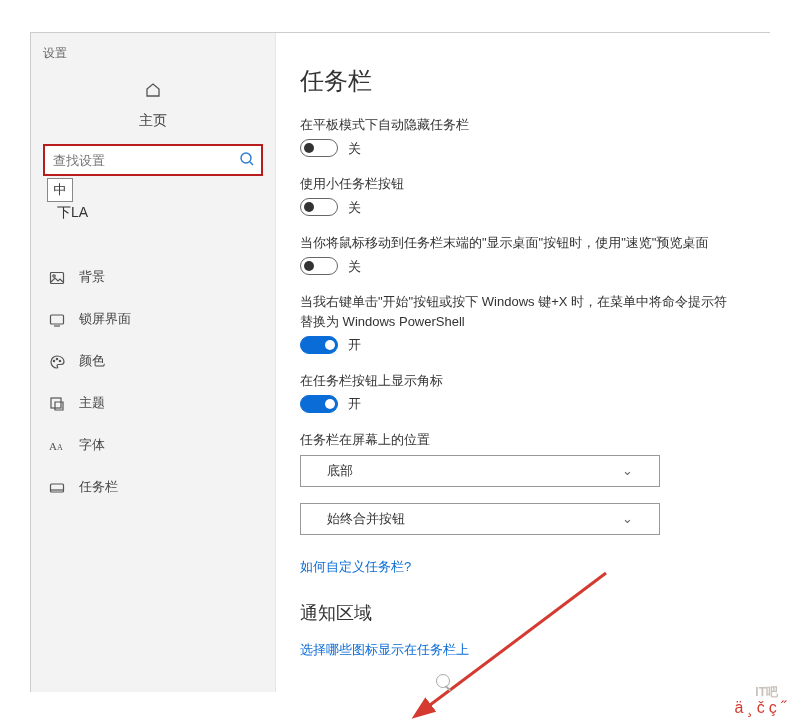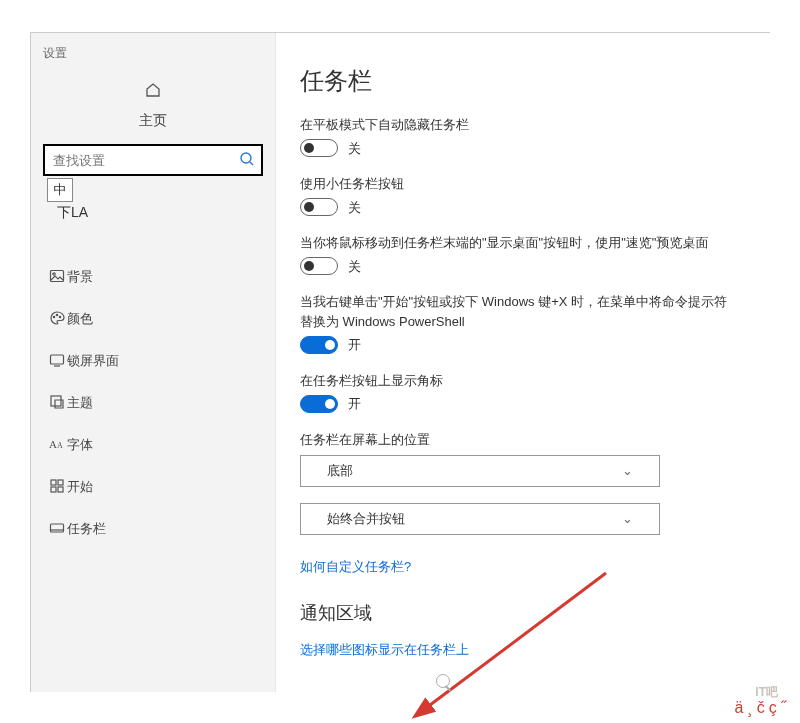--- a/index.html
+++ b/index.html
@@ -48,21 +48,21 @@
   }
   .icon { width: 16px; height: 16px; display:inline-flex; align-items:center; justify-content:center; color:#555; }
   .icon svg { width: 16px; height: 16px; }
   .search-wrap {
     margin: 0 12px 4px;
     position: relative;
   }
   .search-input {
     width: 100%;
     height: 32px;
-    border: 2px solid #000000;
+    border: 2px solid #b91c1c;
     background: #fff;
     padding: 0 30px 0 8px;
     font-size: 13px;
     outline: none;
   }
   .search-icon {
     position: absolute;
     right: 8px; top: 7px;
     color: #2a7bd1;
   }
@@ -82,22 +82,22 @@
   .section-title-trunc {
     margin: 28px 0 0 26px;
     font-size: 14px;
     color: #333;
   }
   .nav {
     margin-top: 34px;
   }
   .nav-item {
     display: flex;
-    align-items: flex-start;
-    gap: 2px;
+    align-items: flex-end;
+    gap: 14px;
     padding: 12px 18px;
     color: #444;
     font-size: 13px;
     cursor: pointer;
   }
 
   
   .content {
     flex: 1;
     padding: 32px 36px 12px 24px;
@@ -248,65 +248,54 @@
               <rect x="1.5" y="2.5" width="13" height="11" rx="1"></rect>
               <circle cx="5" cy="6" r="1.2"></circle>
               <path d="M2 12l4-4 3 3 2-2 3 3"></path>
             </svg>
           </span>
         <span>背景</span>
       </div>
       <div class="nav-item">
         <span class="icon">
             <svg viewBox="0 0 16 16" fill="none" stroke="currentColor" stroke-width="1.2">
+              <rect x="1.5" y="3" width="13" height="9" rx="1"></rect>
+              <path d="M5 14h6"></path>
+            </svg>
+          </span>
+        <span>锁屏界面</span>
+      </div>
+      <div class="nav-item">
+        <span class="icon">
+            <svg viewBox="0 0 16 16" fill="none" stroke="currentColor" stroke-width="1.2">
               <path d="M8 2a6 6 0 100 12c1 0 1-1 .3-1.6-.7-.6-.1-1.9.9-1.9H12a3 3 0 003-3c0-3-3-5.5-7-5.5z"></path>
               <circle cx="5" cy="7" r=".7" fill="currentColor"></circle>
               <circle cx="8" cy="5" r=".7" fill="currentColor"></circle>
               <circle cx="11" cy="7" r=".7" fill="currentColor"></circle>
             </svg>
           </span>
         <span>颜色</span>
       </div>
       <div class="nav-item">
         <span class="icon">
             <svg viewBox="0 0 16 16" fill="none" stroke="currentColor" stroke-width="1.2">
-              <rect x="1.5" y="3" width="13" height="9" rx="1"></rect>
-              <path d="M5 14h6"></path>
-            </svg>
-          </span>
-        <span>锁屏界面</span>
-      </div>
-      <div class="nav-item">
-        <span class="icon">
-            <svg viewBox="0 0 16 16" fill="none" stroke="currentColor" stroke-width="1.2">
               <rect x="2" y="2" width="10" height="10"></rect>
               <path d="M6 6l8 0 0 8-8 0z"></path>
             </svg>
           </span>
         <span>主题</span>
       </div>
       <div class="nav-item">
         <span class="icon">
             <svg viewBox="0 0 16 16" fill="currentColor">
               <text x="0" y="12" font-size="11" font-family="serif">A</text>
               <text x="8" y="12" font-size="8" font-family="serif">A</text>
             </svg>
           </span>
         <span>字体</span>
-      </div>
-      <div class="nav-item">
-        <span class="icon">
-            <svg viewBox="0 0 16 16" fill="none" stroke="currentColor" stroke-width="1.2">
-              <rect x="2" y="2" width="5" height="5"></rect>
-              <rect x="9" y="2" width="5" height="5"></rect>
-              <rect x="2" y="9" width="5" height="5"></rect>
-              <rect x="9" y="9" width="5" height="5"></rect>
-            </svg>
-          </span>
-        <span>开始</span>
       </div>
       <div class="nav-item">
         <span class="icon">
             <svg viewBox="0 0 16 16" fill="none" stroke="currentColor" stroke-width="1.2">
               <rect x="1.5" y="4" width="13" height="8" rx="1"></rect>
               <path d="M1.5 10h13"></path>
             </svg>
           </span>
         <span>任务栏</span>
       </div>

